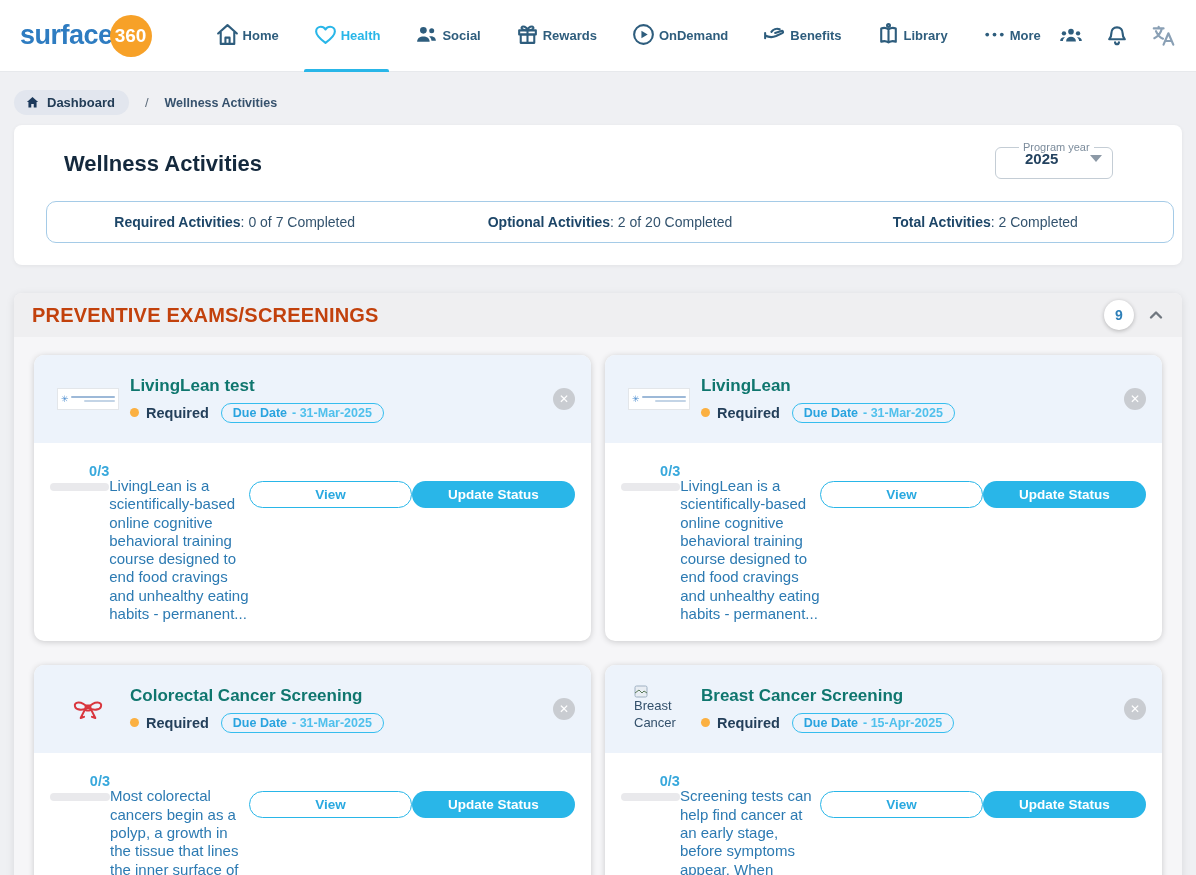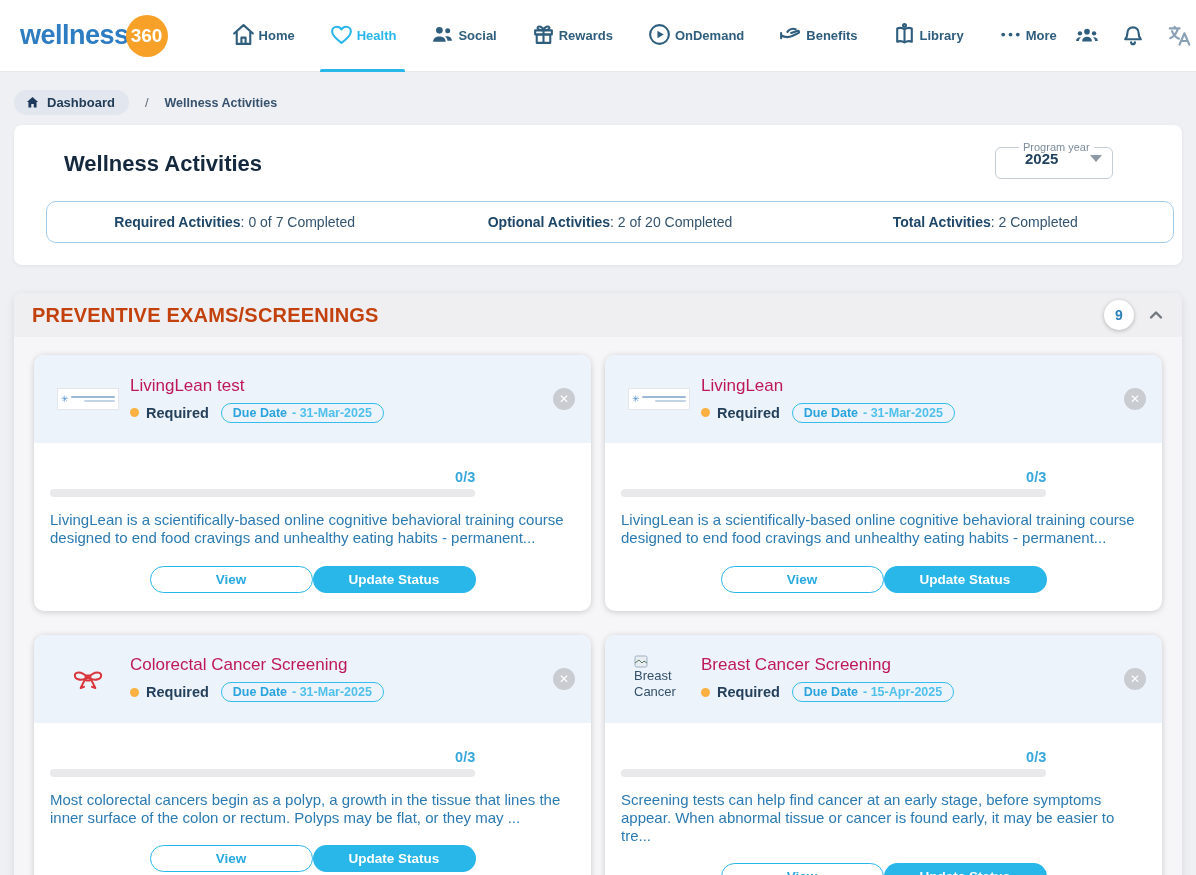--- a/index.html
+++ b/index.html
@@ -92,50 +92,50 @@
   .ll-mark { color:#4f8fd0; font-size:9px; line-height:1; }
   .ll-lines { display:flex; flex-direction:column; gap:2px; flex:1; }
   .ll-lines i { display:block; height:2px; background:#9db9d8; border-radius:1px; }
   .ll-lines i:last-child { width:70%; background:#c3d4e6; align-self:flex-end; }
   .ribbon-icon svg { width:36px; height:32px; stroke:#d9363e; fill:none; stroke-width:1.8;
     stroke-linecap:round; stroke-linejoin:round; }
   .broken-img { width:50px; height:48px; overflow:hidden; font-size:13px; color:#33506b;
     line-height:1.25; }
   .broken-img svg { width:14px; height:13px; display:block; }
   .card-titles { flex:1; }
-  .card-title { font-size:17px; font-weight:400; color:#be185d; }
+  .card-title { font-size:17px; font-weight:700; color:#0f766e; }
   .card-meta { display:flex; align-items:center; margin-top:7px; }
   .req-dot { width:9px; height:9px; border-radius:50%; background:#fbb042; margin-right:7px; }
   .req-label { font-size:14.5px; font-weight:800; color:#233f5a; }
   .due-pill { margin-left:12px; border:1.5px solid #36bdee; border-radius:13px;
     padding:2px 11px; font-size:12.5px; display:flex; gap:5px; white-space:nowrap; }
   .due-label { font-weight:800; color:#2aa4df; }
   .due-value { font-weight:600; color:#4fc0ec; }
   .close-btn { width:22px; height:22px; border-radius:50%; background:#c9ccd1; color:#fff;
     font-size:12px; font-weight:700; display:flex; align-items:center; justify-content:center;
     cursor:pointer; flex-shrink:0; align-self:center; }
 
-  .card-body { padding:26px 16px 18px; display:flex; flex-direction:column; }
+  .card-body { padding:20px 16px 18px; display:flex; flex-direction:row; }
   .progress-wrap { width:81%; }
   .progress-label { text-align:right; font-size:14.5px; font-weight:700; color:#38a8dc; }
   .progress-bar { margin-top:4px; height:8px; border-radius:4px; background:#e9e9ec; }
   .card-desc { margin-top:14px; font-size:15px; line-height:1.22; color:#2c7ab2; }
   .card-actions { margin-top:18px; display:flex; justify-content:center; gap:0; }
   .btn { width:163px; height:27px; border-radius:14px; font-size:13.5px; font-weight:700;
     display:flex; align-items:center; justify-content:center; cursor:pointer;
     font-family:inherit; }
   .btn-view { background:#fff; border:1.5px solid #29b6e8; color:#2aa9e0; }
   .btn-update { background:#29b6e8; border:none; color:#fff; }
 </style>
 </head>
 <body>
 
 <header class="topbar">
   <div class="logo">
-    <span class="logo-text">wellness</span>
+    <span class="logo-text">surface</span>
     <span class="logo-badge">360</span>
   </div>
 
   <nav class="nav">
     <div class="nav-item">
       <span>
         <svg viewBox="0 0 24 24">
             <path d="M3 11 L12 3 L21 11 M5.5 9.5 V21 H18.5 V9.5 M10 21 v-6 h4 v6"></path>
           </svg>
       </span>

